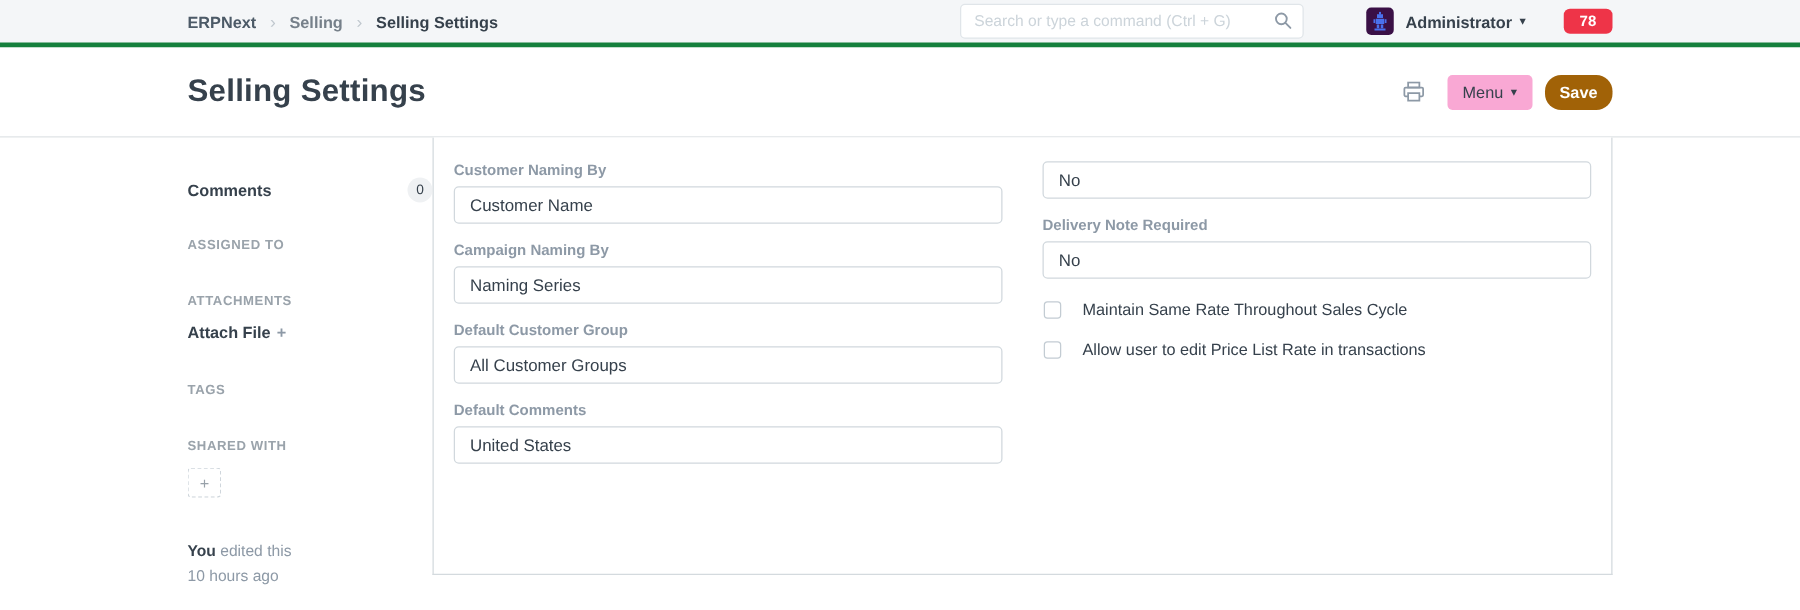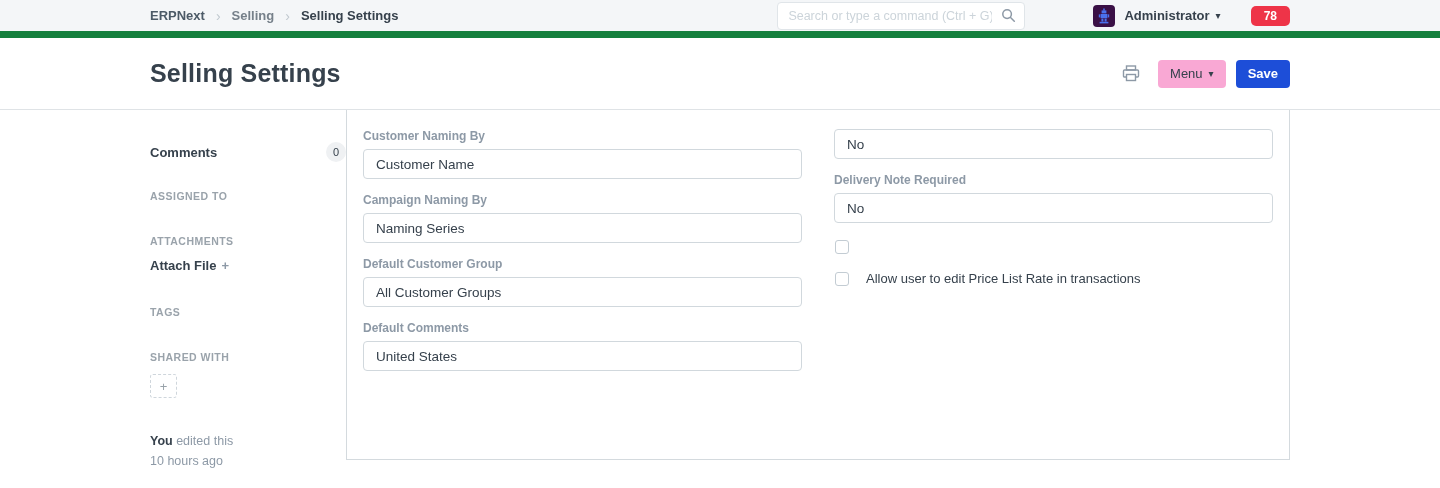--- a/index.html
+++ b/index.html
@@ -4,31 +4,31 @@
 <style>
   * { margin:0; padding:0; box-sizing:border-box; }
   html,body { width:1440px; height:488px; overflow:hidden; }
   body {
     font-family:"Liberation Sans", sans-serif;
     font-size:13px; color:#36414c; background:#fff;
   }
 
   
   .navbar {
-    height:38px; background:#f4f6f8; border-bottom:7px solid #15803d;
+    height:38px; background:#f4f6f8; border-bottom:4px solid #15803d;
     display:flex; align-items:center; padding:0 150px;
   }
   .breadcrumb { display:flex; align-items:center; gap:11px; white-space:nowrap; }
   .crumb { font-weight:700; color:#4c5a67; cursor:pointer; }
   .crumb.mid { color:#76808a; }
   .crumb.current { color:#36414c; }
   .crumb-sep { color:#c0c8cf; font-size:14px; font-weight:400; }
 
   .nav-right { margin-left:auto; display:flex; align-items:center; }
-  .search-wrap { position:relative; width:248px; margin-right:68px; }
+  .search-wrap { position:relative; width:275px; margin-right:50px; }
   .search-input {
     width:100%; height:28px; border:1px solid #e0e5e9; border-radius:4px;
     background:#fff; padding:0 32px 0 10px; font-size:12.5px; color:#36414c;
     font-family:"Liberation Sans", sans-serif; outline:none;
   }
   .search-input::placeholder { color:#ccd4da; }
   .search-icon { position:absolute; right:9px; top:6px; line-height:0; }
 
   .avatar {
     width:22px; height:22px; border-radius:4px; background:#3a1046;
@@ -51,21 +51,21 @@
   .page-title { font-size:25px; font-weight:700; color:#36414c; letter-spacing:.2px; }
   .head-actions { margin-left:auto; display:flex; align-items:center; }
   .print-btn { margin-right:18px; line-height:0; cursor:pointer; }
   .btn {
     height:28px; border:none; border-radius:4px; font-size:13px;
     display:inline-flex; align-items:center; padding:0 12px; cursor:pointer;
     font-family:"Liberation Sans", sans-serif;
   }
   .btn-default { background:#f9a8d4; color:#36414c; margin-right:10px; }
   .btn-default .caret { margin-left:6px; }
-  .btn-primary { background:#1d4ed8; color:#fff; font-weight:700; }
+  .btn-primary { background:#a16207; color:#fff; font-weight:700;border-radius:13px; }
 
   
   .layout { display:flex; align-items:flex-start; }
   .sidebar { width:196px; margin-left:150px; padding-top:32px; font-size:13px; }
   .comments-row {
     display:flex; align-items:center; justify-content:space-between;
     margin-bottom:28px; cursor:pointer;
   }
   .comments-label { font-weight:700; }
   .count-badge {
@@ -236,20 +236,21 @@
       <div class="field">
         <div class="control-input">No</div>
       </div>
       <div class="field">
         <div class="field-label">Delivery Note Required</div>
         <div class="control-input">No</div>
       </div>
 
       <div class="checkbox-row">
         <span class="checkbox-box"></span>
+        <span class="checkbox-label">Maintain Same Rate Throughout Sales Cycle</span>
       </div>
       <div class="checkbox-row">
         <span class="checkbox-box"></span>
         <span class="checkbox-label">Allow user to edit Price List Rate in transactions</span>
       </div>
     </div>
 
   </div>
 </div>
 

